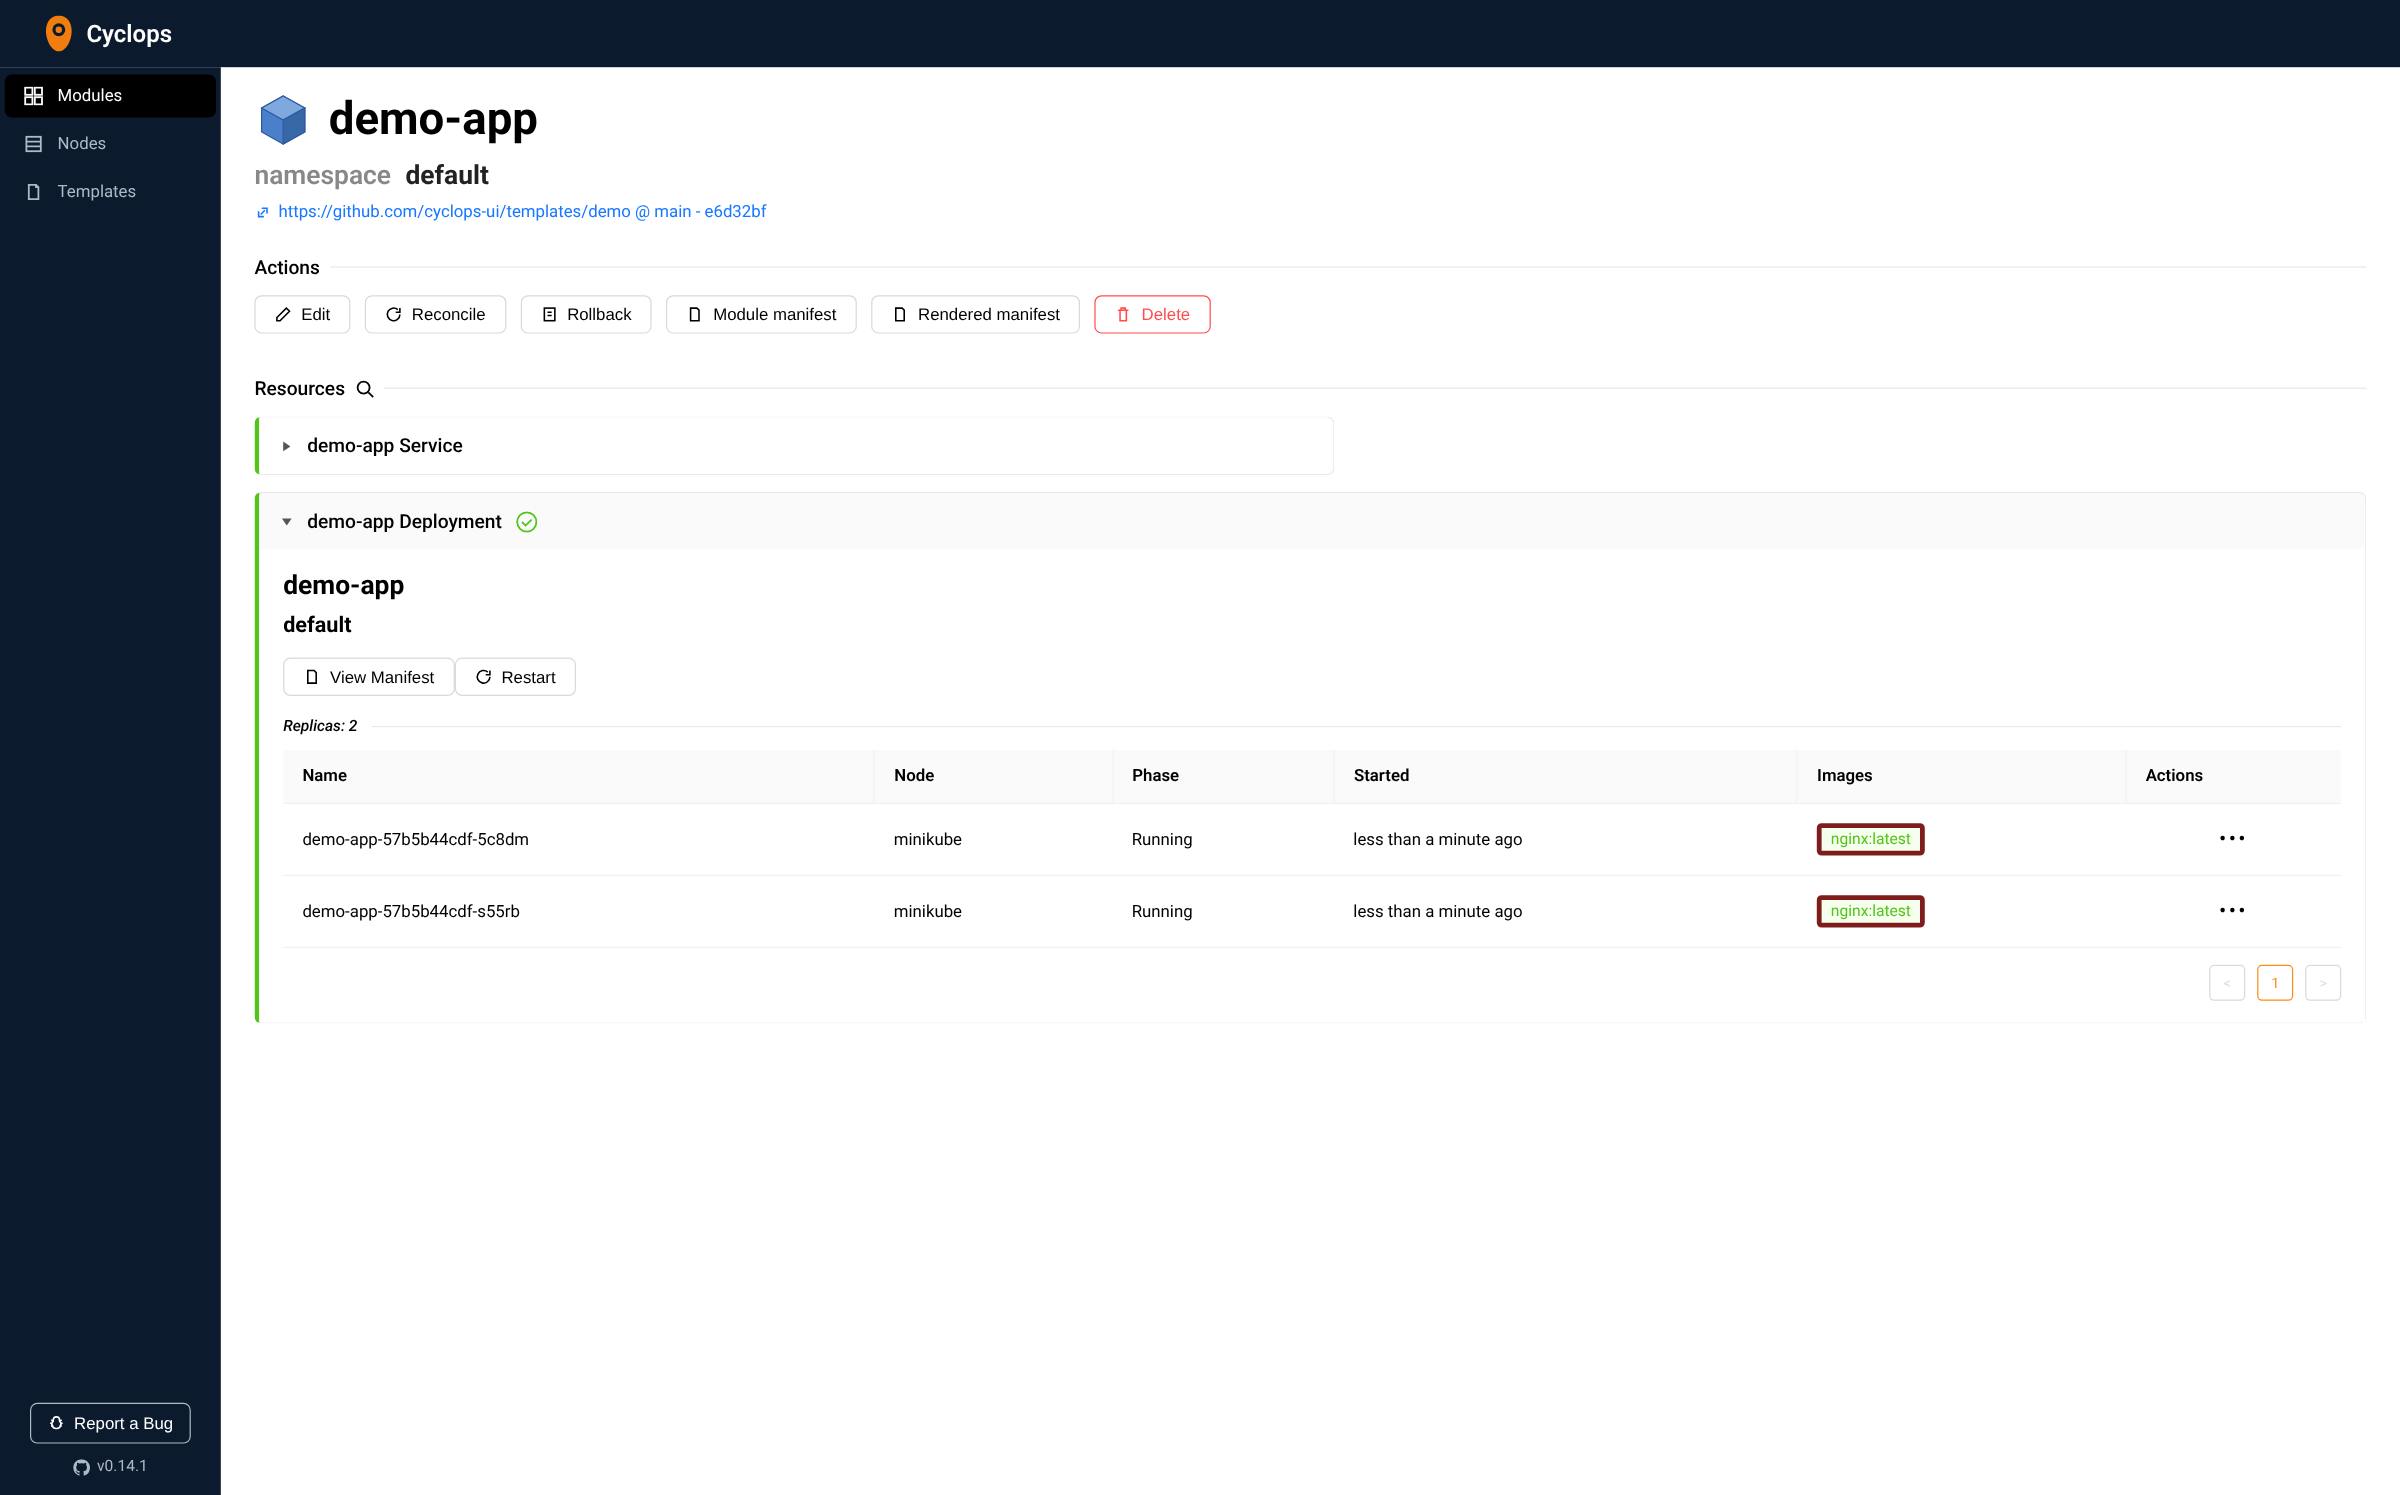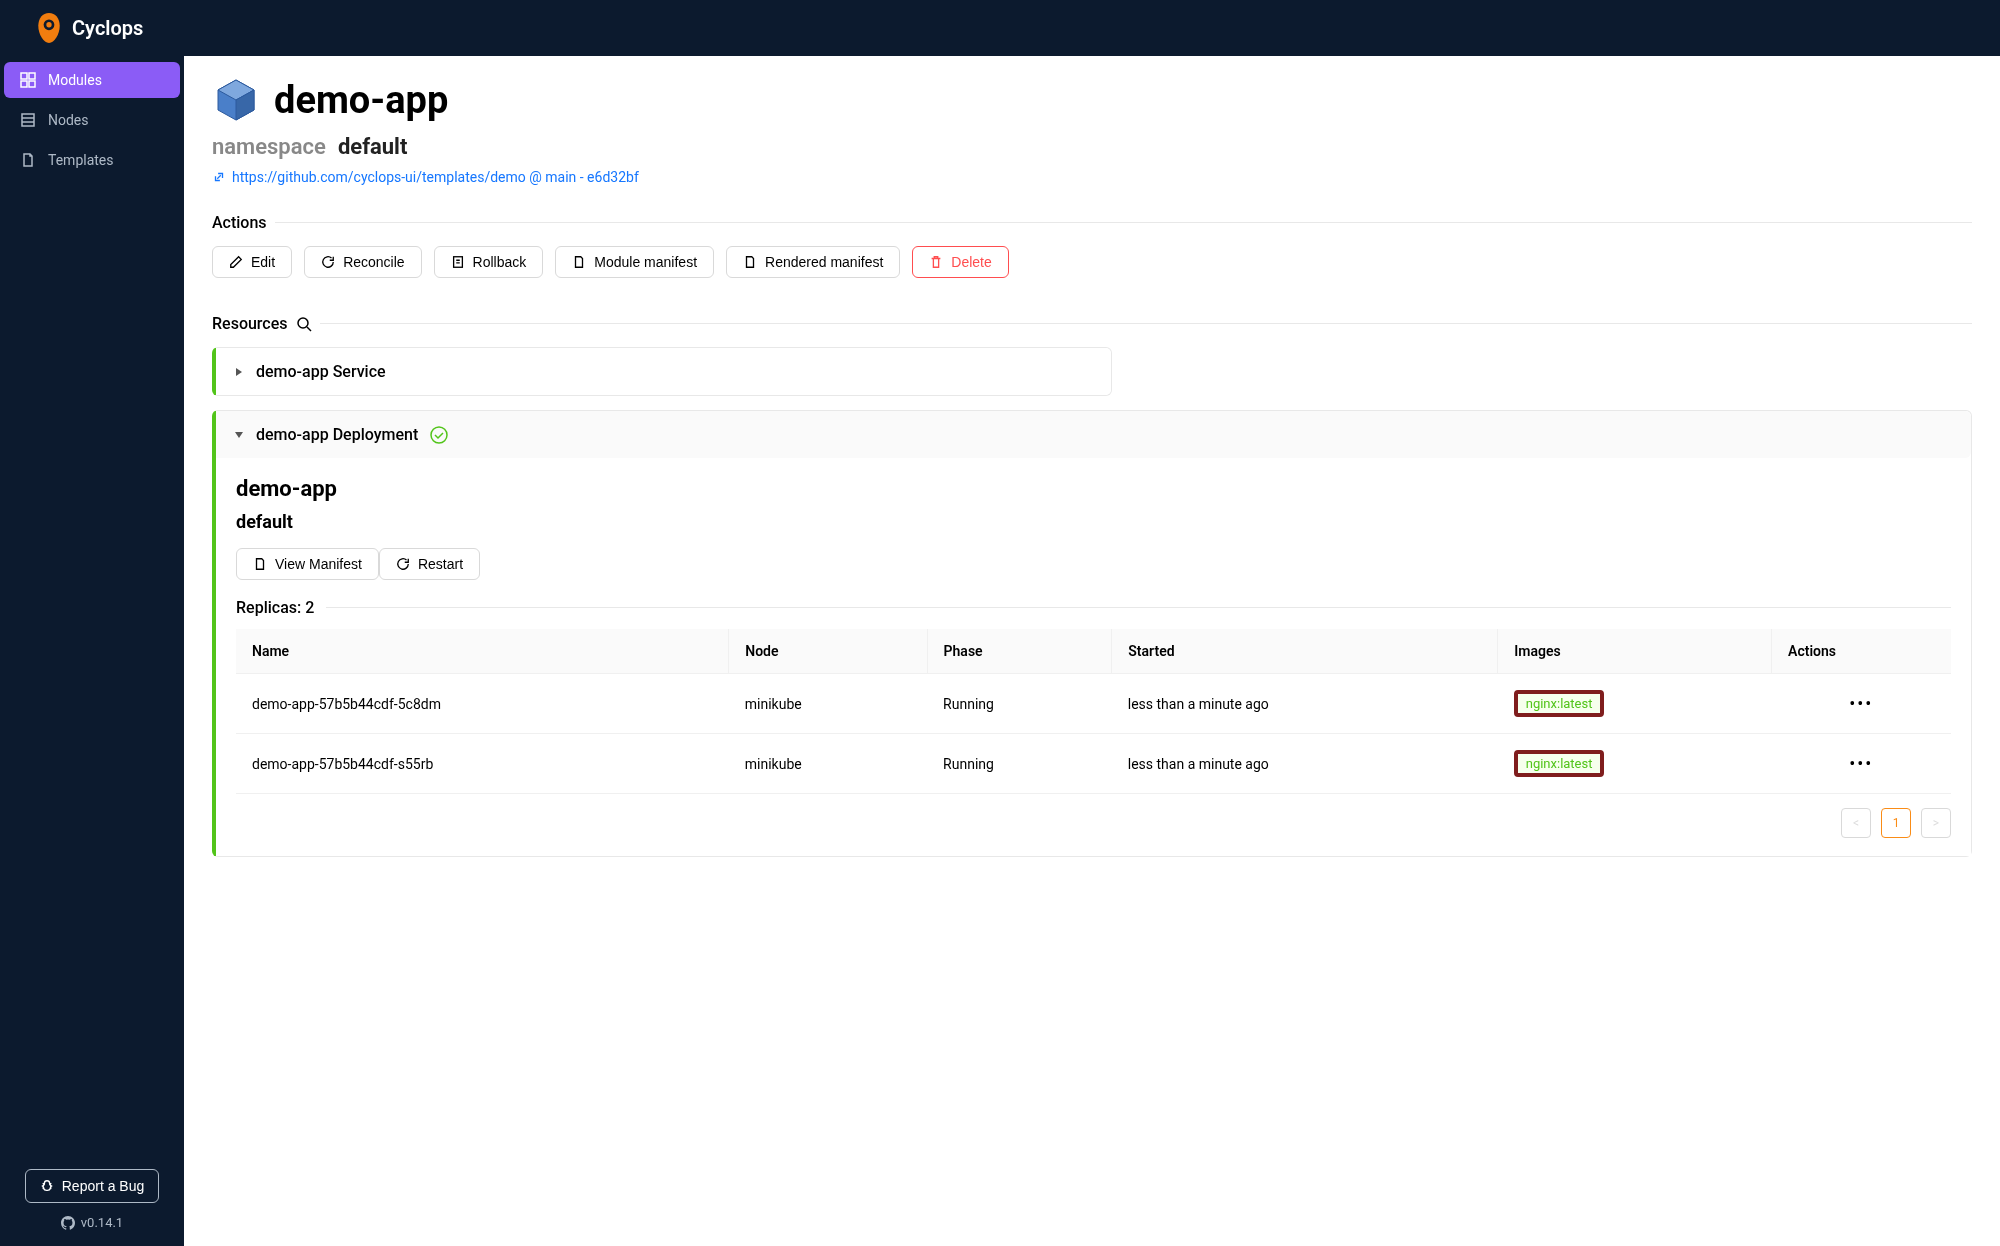--- a/index.html
+++ b/index.html
@@ -5,21 +5,21 @@
 * { box-sizing: border-box; margin: 0; padding: 0; }
 body { font-family: -apple-system, BlinkMacSystemFont, "Segoe UI", Roboto, sans-serif; background: #fff; color: #000; }
 
 .topbar { background: #0c1a2e; height: 56px; display: flex; align-items: center; padding: 0 36px; }
 .logo { display: flex; align-items: center; gap: 10px; color: #fff; font-size: 20px; font-weight: 600; }
 .logo-icon { width: 26px; height: 30px; }
 
 .layout { display: flex; min-height: calc(100vh - 56px); }
 .sidebar { width: 184px; background: #0c1a2e; display: flex; flex-direction: column; padding-top: 4px; position: relative; }
 .nav-item { display: flex; align-items: center; gap: 12px; padding: 10px 16px; margin: 2px 4px; color: #aeb9c6; font-size: 14px; cursor: pointer; border-radius: 6px; }
-.nav-item.active { background: #8b5cf6; color: #fff; }
+.nav-item.active { background: #000000; color: #fff; }
 .nav-item svg { width: 16px; height: 16px; }
 .sidebar-bottom { margin-top: auto; padding: 16px; display: flex; flex-direction: column; align-items: center; gap: 12px; }
 .bug-button { border: 1px solid #aeb9c6; background: transparent; color: #fff; padding: 8px 14px; border-radius: 6px; display: flex; align-items: center; gap: 8px; font-size: 14px; cursor: pointer; }
 .version { color: #aeb9c6; font-size: 13px; display: flex; align-items: center; gap: 6px; }
 
 .main { flex: 1; padding: 20px 28px; overflow: auto; }
 
 .module-header { display: flex; align-items: center; gap: 14px; margin-bottom: 10px; }
 .module-header h1 { font-size: 38px; font-weight: 700; }
 .cube-icon { width: 48px; height: 48px; }
@@ -47,21 +47,21 @@
 .resource-header { padding: 14px 18px; display: flex; align-items: center; gap: 12px; cursor: pointer; background: #fafafa; border-radius: 0 6px 6px 0; }
 .resource-header.collapsed { background: #fff; }
 .expand-arrow { width: 10px; height: 10px; }
 .resource-title { font-size: 16px; font-weight: 500; }
 .small-check { width: 18px; height: 18px; }
 
 .resource-body { padding: 18px 20px; background: #fff; }
 .resource-body h2 { font-size: 22px; font-weight: 700; margin-bottom: 10px; }
 .resource-body h3 { font-size: 18px; font-weight: 700; margin-bottom: 16px; }
 .deploy-actions { display: flex; margin-bottom: 18px; }
-.replicas-row { font-size: 16px; margin-bottom: 12px; display: flex; align-items: center; gap: 12px; }
+.replicas-row { font-size: 13px; margin-bottom: 12px; display: flex; align-items: center; gap: 12px; font-style: italic; }
 .replicas-row .label { font-weight: 500; }
 .replicas-row .divider-line { flex: 1; height: 1px; background: #e8e8e8; }
 
 table { width: 100%; border-collapse: collapse; }
 thead th { text-align: left; padding: 14px 16px; font-size: 14px; font-weight: 600; background: #fafafa; border-bottom: 1px solid #f0f0f0; }
 tbody td { padding: 16px; font-size: 14px; border-bottom: 1px solid #f0f0f0; }
 thead th + th { border-left: 1px solid #f0f0f0; }
 .image-tag { display: inline-block; border: 4px solid #7f1d1d; background: #f6ffed; color: #52c41a; padding: 2px 8px; border-radius: 4px; font-size: 13px; }
 .row-actions { font-size: 18px; letter-spacing: 2px; cursor: pointer; text-align: center; }
 

